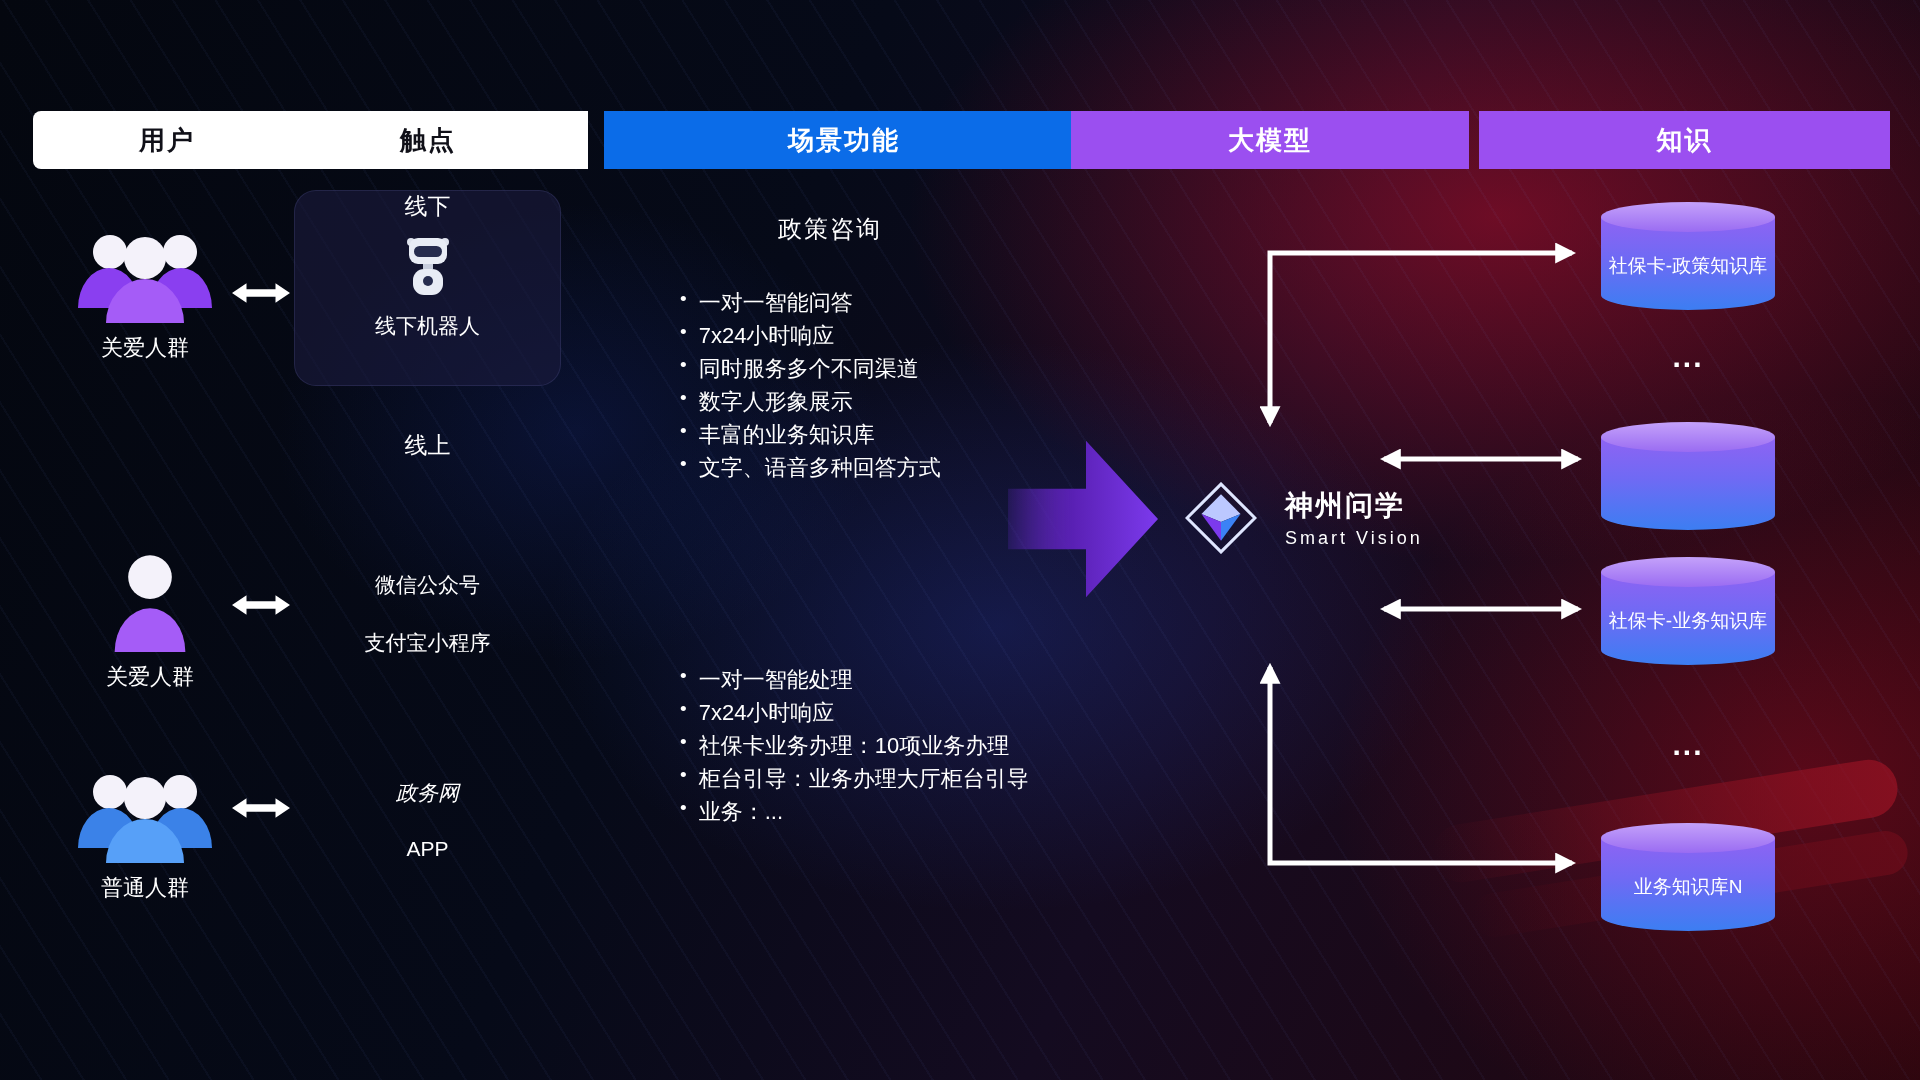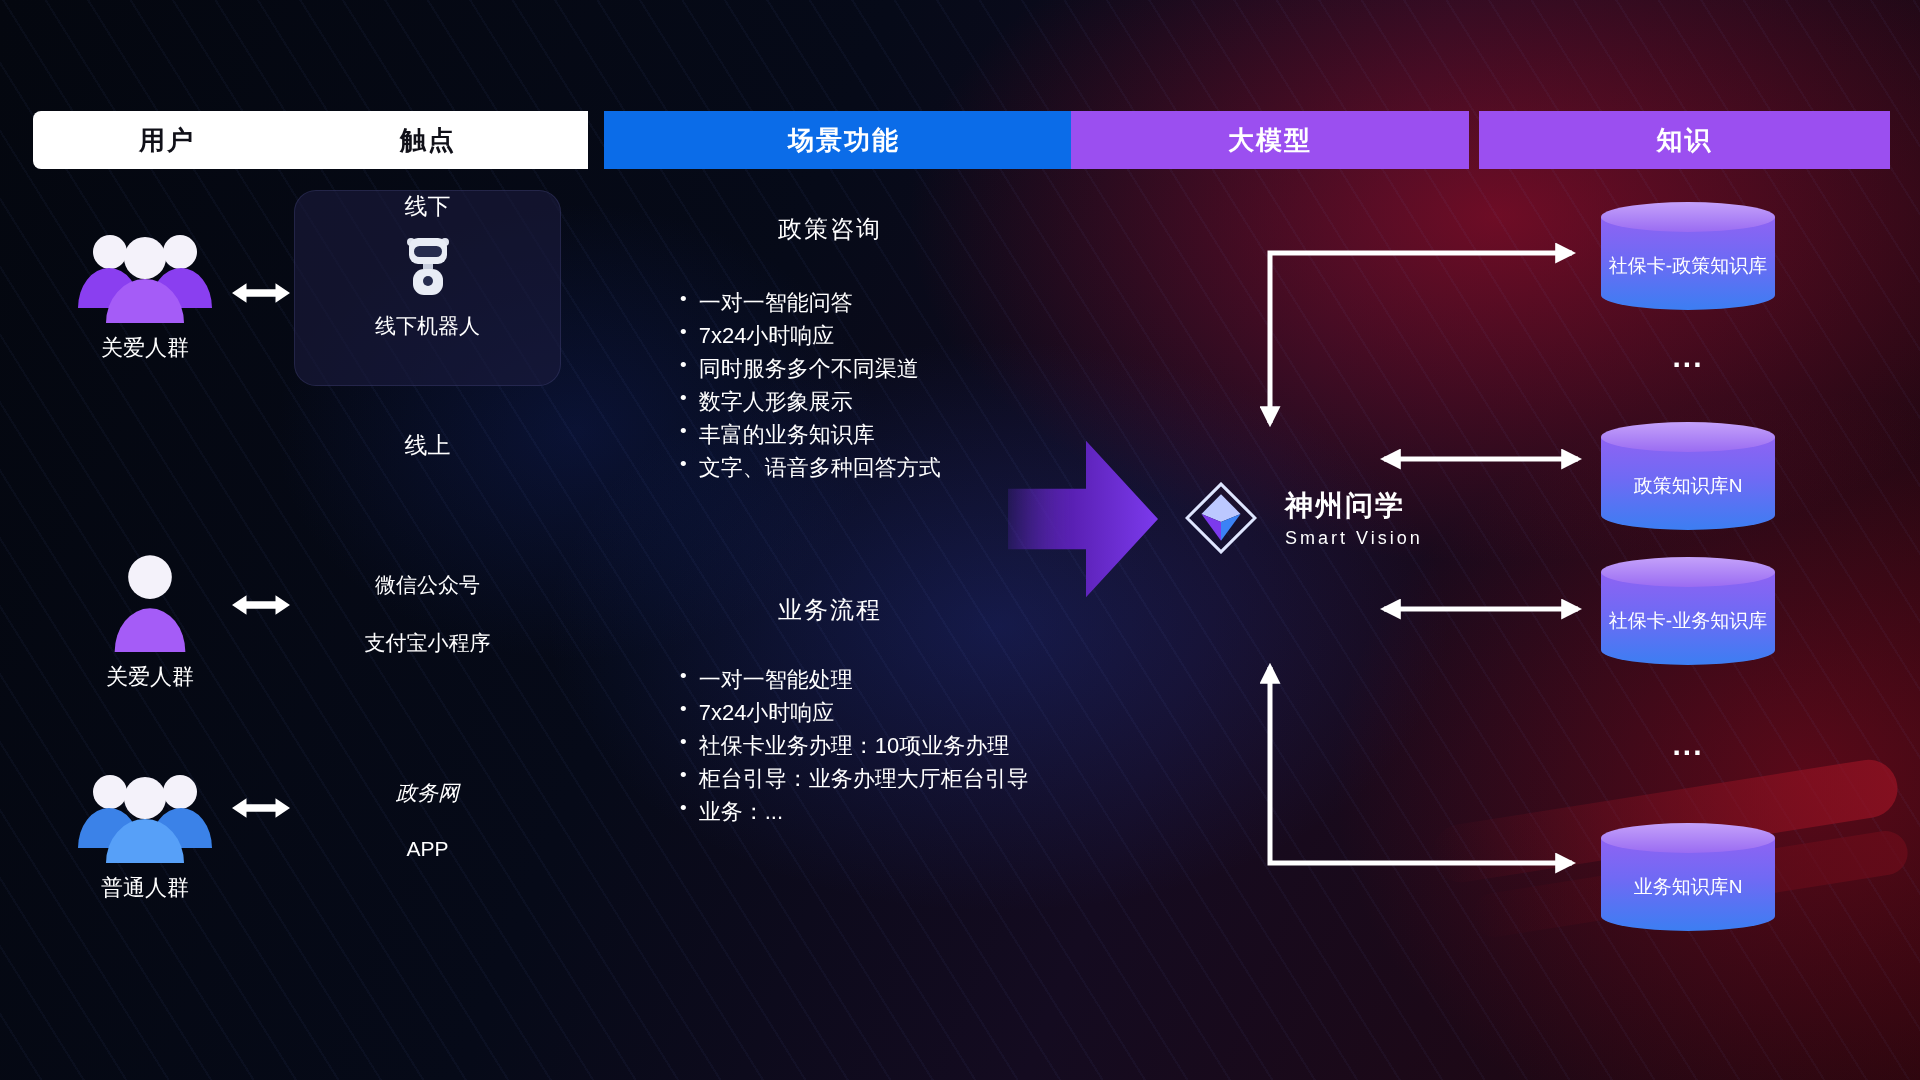--- a/index.html
+++ b/index.html
@@ -181,21 +181,20 @@
         <span>数字人形象展示</span>
       </div>
     <div class="bullet">
         <span>丰富的业务知识库</span>
       </div>
     <div class="bullet">
         <span>文字、语音多种回答方式</span>
       </div>
   </div>
 
-  <div class="scene-title" style="top:594px;">业务流程</div>
   <div class="bullets" style="top:665px;">
     <div class="bullet">
         <span>一对一智能处理</span>
       </div>
     <div class="bullet">
         <span>7x24小时响应</span>
       </div>
     <div class="bullet">
         <span>社保卡业务办理：10项业务办理</span>
       </div>
@@ -236,21 +235,20 @@
 
   <div class="cyl" style="top:202px;">
     <div class="cap"></div>
     <div class="tube"></div>
     <div class="lbl">社保卡-政策知识库</div>
   </div>
   <div class="ellipsis" style="top:340px;">...</div>
   <div class="cyl" style="top:422px;">
     <div class="cap"></div>
     <div class="tube"></div>
-    <div class="lbl">政策知识库N</div>
   </div>
   <div class="cyl" style="top:557px;">
     <div class="cap"></div>
     <div class="tube"></div>
     <div class="lbl">社保卡-业务知识库</div>
   </div>
   <div class="ellipsis" style="top:728px;">...</div>
   <div class="cyl" style="top:823px;">
     <div class="cap"></div>
     <div class="tube"></div>

